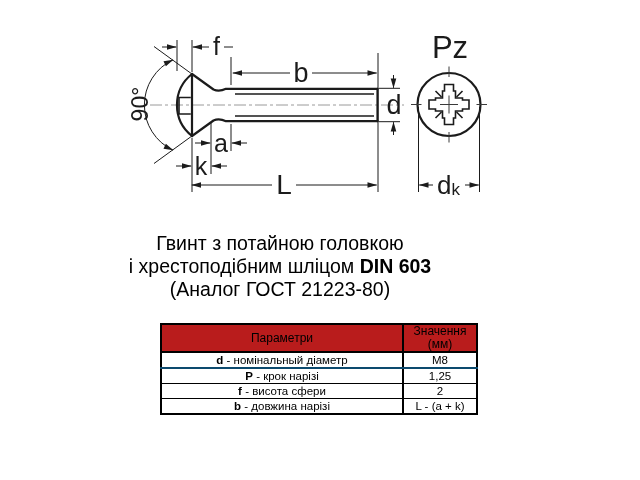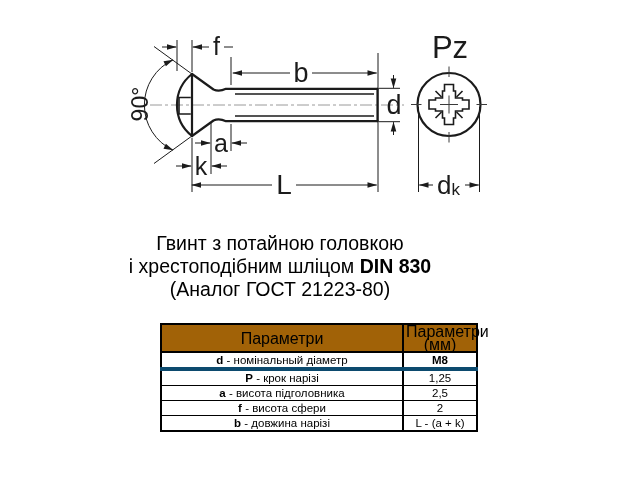--- a/index.html
+++ b/index.html
@@ -13,27 +13,27 @@
   .tick{stroke:#3a3a3a;stroke-width:1;fill:none;}
   .ctr{stroke:#9a9a9a;stroke-width:1;fill:none;stroke-dasharray:12 3 3 3;}
   .dim-txt{font-family:"Liberation Sans",sans-serif;fill:#1b1b1b;}
   #title-block{position:absolute;top:232px;left:0;width:560px;text-align:center;
                font-size:19.5px;line-height:23px;color:#000;}
   #title-block .b{font-weight:bold;}
   #spec-table{position:absolute;left:160px;top:323px;border-collapse:collapse;
               width:318px;table-layout:fixed;font-size:11.5px;color:#000;}
   #spec-table th,#spec-table td{border:1px solid #000;text-align:center;vertical-align:middle;
               padding:0 2px;height:14px;line-height:13px;font-weight:normal;}
-  #spec-table th{background:#a16207;font-size:16px;height:16px;}
+  #spec-table th{background:#b91c1c;font-size:12px;height:16px;}
   #spec-table th:first-child,#spec-table td:first-child{width:236px;border-right:2px solid #000;}
   #spec-table{border:2px solid #000;}
   #spec-table thead th{border-bottom:2px solid #000;}
-  #spec-table tr.first-row td{border-bottom:4px solid #0c4a6e;}
+  #spec-table tr.first-row td{border-bottom:2px solid #0c4a6e;}
   #spec-table .pfx{font-weight:bold;}
-  #spec-table .vbold{font-weight:bold;}
+  #spec-table .vbold{font-weight:normal;}
 </style>
 </head>
 <body>
 
 <div id="page">
 
   <svg width="640" height="225" viewBox="0 0 640 225">
     <defs>
       <marker id="ar" viewBox="0 0 12 10" refX="11.5" refY="5" markerWidth="13" markerHeight="8" orient="auto-start-reverse">
         <path d="M0,1.5 L12,5 L0,8.5 Z" fill="#1b1b1b"></path>
@@ -132,43 +132,39 @@
         <line class="thin" x1="479.5" y1="107" x2="479.5" y2="192"></line>
         <line class="thin" x1="433" y1="185" x2="419.3" y2="185" marker-end="url(#ar)"></line>
         <line class="thin" x1="465" y1="185" x2="478.7" y2="185" marker-end="url(#ar)"></line>
         <text class="dim-txt" x="437" y="194" font-size="26"><tspan>d</tspan><tspan font-size="17" dy="1">k</tspan></text>
       </g>
     </g>
   </svg>
 
   <div id="title-block">
     <div>Гвинт з потайною головкою</div>
-    <div><span>і хрестоподібним шліцом </span><span class="b">DIN 830</span></div>
+    <div><span>і хрестоподібним шліцом </span><span class="b">DIN 603</span></div>
     <div>(Аналог ГОСТ 21223-80)</div>
   </div>
 
   <table id="spec-table">
     <thead>
       <tr>
         <th>Параметри</th>
-        <th>Параметри (мм)</th>
+        <th>Значення (мм)</th>
       </tr>
     </thead>
     <tbody>
         <tr class="first-row">
           <td><span class="pfx">d</span> - номінальный діаметр</td>
           <td class="vbold">M8</td>
         </tr>
         <tr>
           <td><span class="pfx">P</span> - крок нарізі</td>
           <td>1,25</td>
-        </tr>
-        <tr>
-          <td><span class="pfx">a</span> - висота підголовника</td>
-          <td>2,5</td>
         </tr>
         <tr>
           <td><span class="pfx">f</span> - висота сфери</td>
           <td>2</td>
         </tr>
         <tr>
           <td><span class="pfx">b</span> - довжина нарізі</td>
           <td>L - (a + k)</td>
         </tr>
       </tbody>

